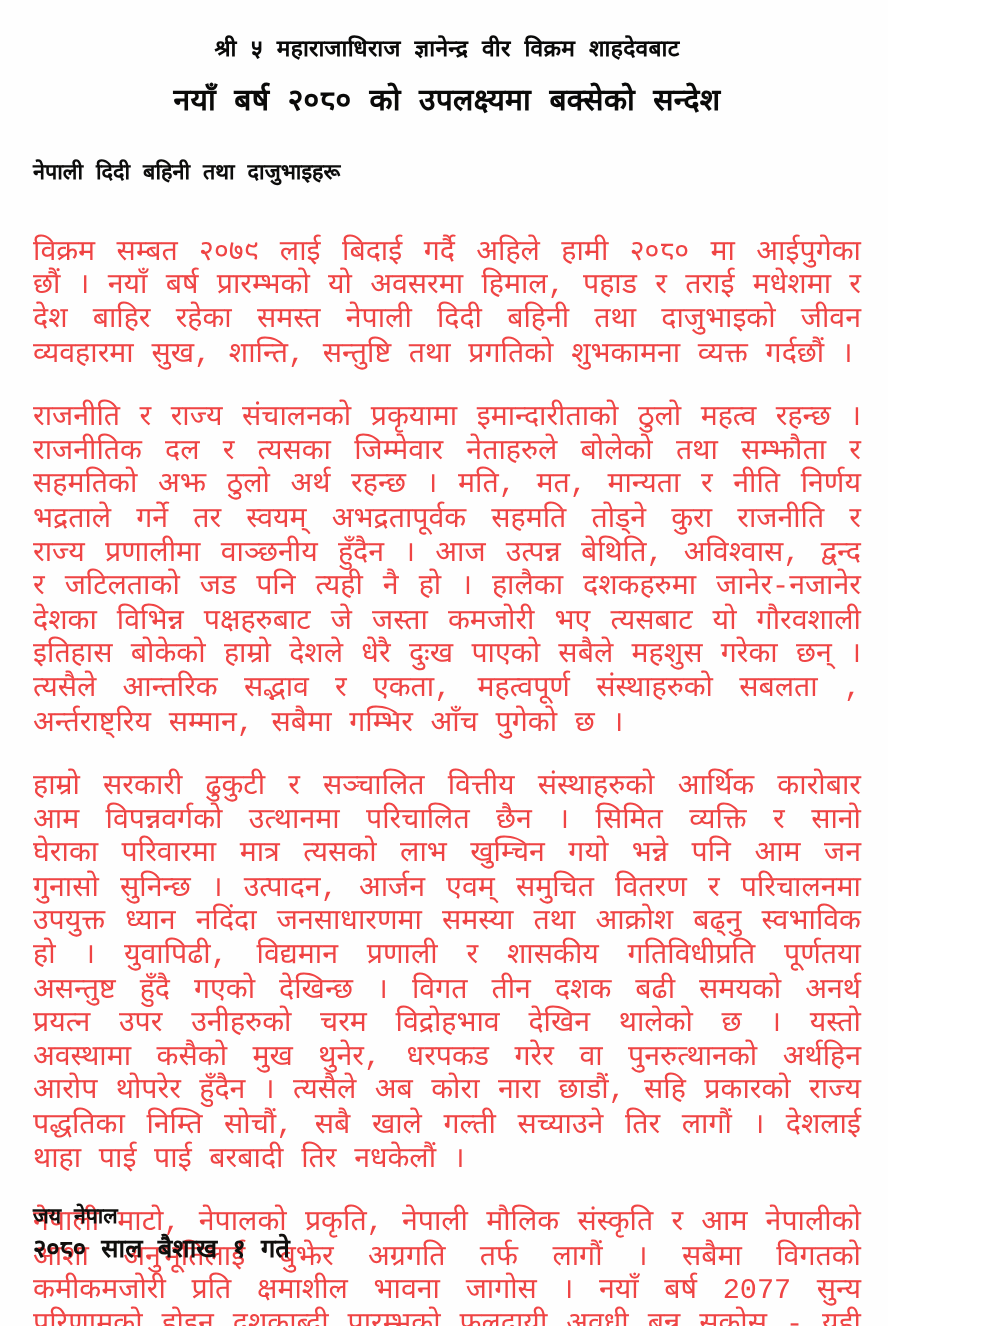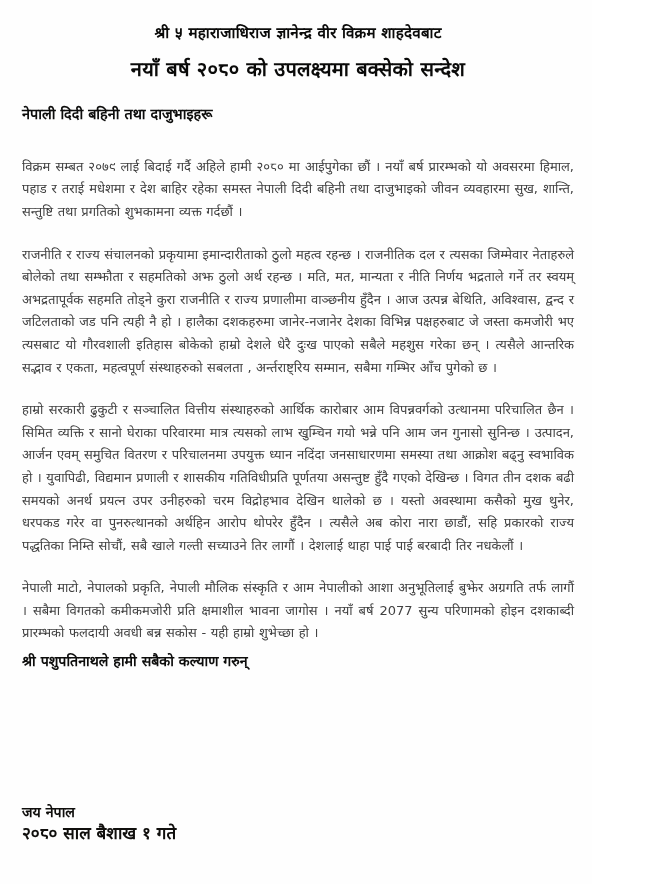--- a/index.html
+++ b/index.html
@@ -16,20 +16,21 @@
     color: #100f0d;
   }
 
   .page {
     position: relative;
     width: 592px;
     height: 884px;
     box-sizing: border-box;
     padding: 0 18px 0 22px;
     background: #fefefe;
+    font-family: Liberation Mono, monospace;
   }
 
   
   .heading {
     padding-top: 22px;
     text-align: center;
   }
   .heading-line {
     font-weight: bold;
     font-size: 15.2px;
@@ -48,26 +49,26 @@
     font-weight: bold;
     font-size: 14.4px;
     color: #0d0d0c;
   }
 
   
   .body-block {
     margin-top: 33px;
   }
   .para {
-    font-size: 13px;
+    font-size: 19px;
     line-height: 22.6px;
     text-align: justify;
     text-justify: inter-word;
     margin: 0 0 20px 0;
-    color: #404040;
+    color: #ef4444;
     word-spacing: 0.4px;
   }
   .para:last-child {
     margin-bottom: 0;
   }
 
   
   .blessing {
     margin-top: 6px;
     font-weight: bold;

